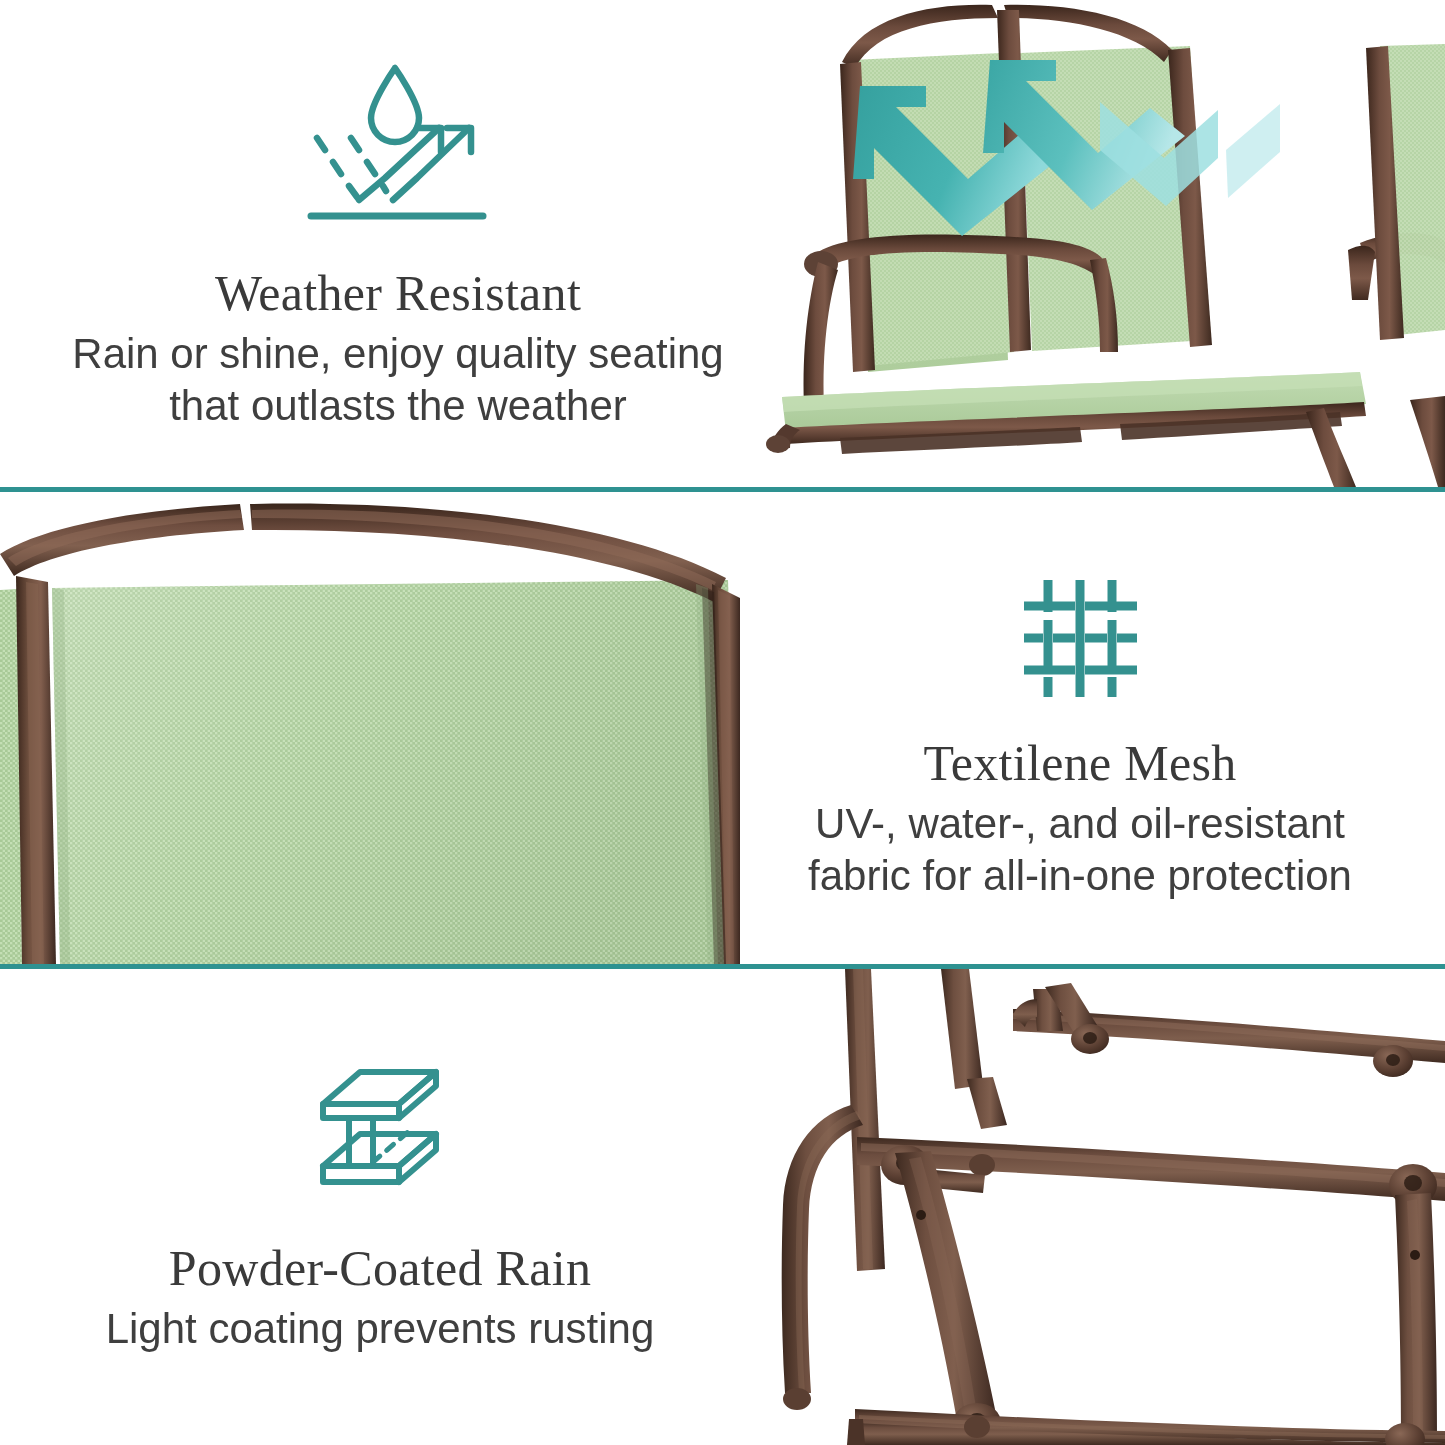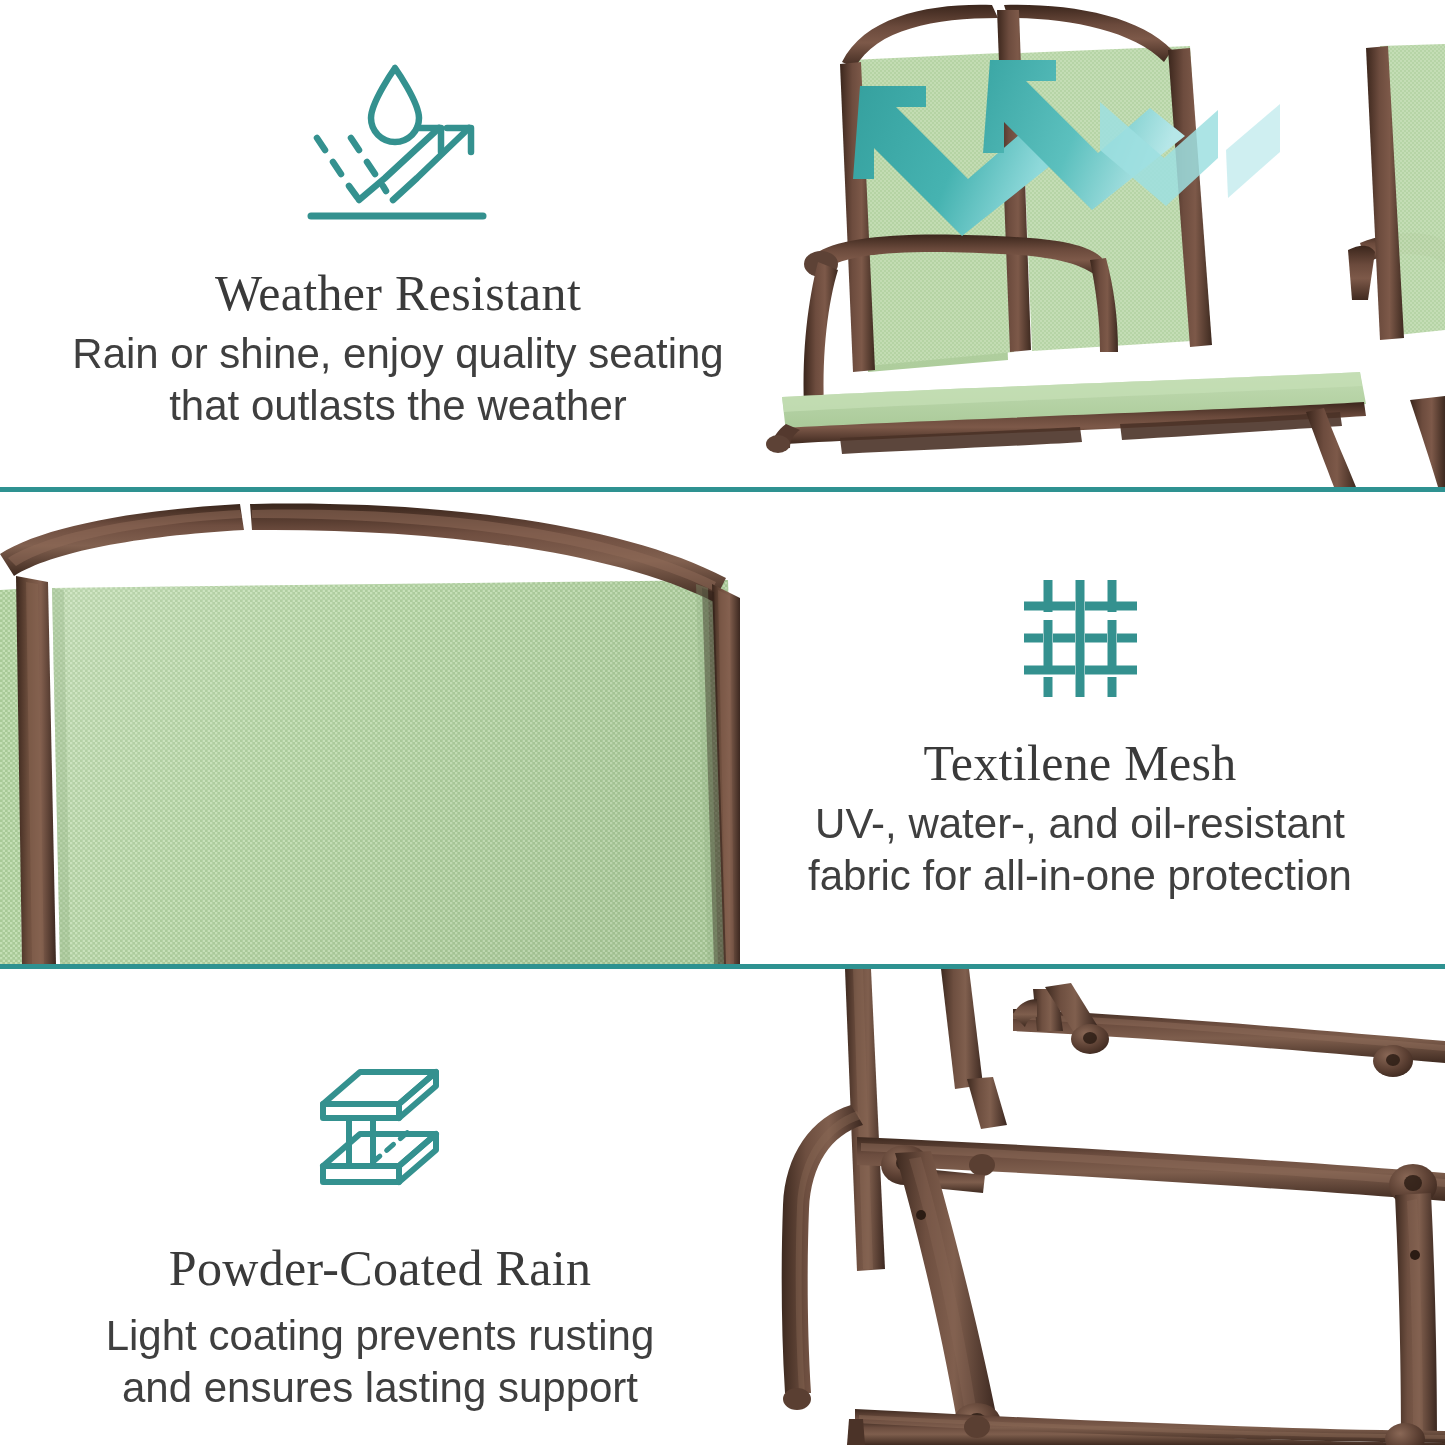--- a/index.html
+++ b/index.html
@@ -98,21 +98,21 @@
   }
   #feature-steel .icon-wrap { width: 180px; height: 140px; }
   #feature-steel .feature-title {
     font-size: 50px;
     margin-top: 44px;
     line-height: 1.05;
   }
   #feature-steel .feature-desc {
     font-size: 42px;
     line-height: 1.26;
-    margin-top: 15px;
+    margin-top: 8px;
   }
 
   
   .photo {
     position: absolute;
     overflow: hidden;
   }
   #photo-chair    { left: 720px; top: 0;    width: 725px; height: 487px; z-index: 10; }
   #photo-fabric   { left: 0;     top: 492px; width: 740px; height: 472px; z-index: 10; }
   #photo-glider   { left: 745px; top: 969px; width: 700px; height: 476px; z-index: 10; }
@@ -450,17 +450,16 @@
           <path d="M33,108 L33,124 L109,124 L109,108"></path>
           <path d="M109,108 L146,76 L146,92 L109,124"></path>
 
           <path d="M83,104 L118,74" stroke-dasharray="9 9" stroke-width="5"></path>
         </g>
       </svg>
     </span>
     <div class="feature-title">Powder-Coated Rain</div>
     <div class="feature-desc">
       <div>Light coating prevents rusting</div>
-      <div>and ensures lasting support</div>
     </div>
   </div>
 
 </div>
 
 </body></html>

